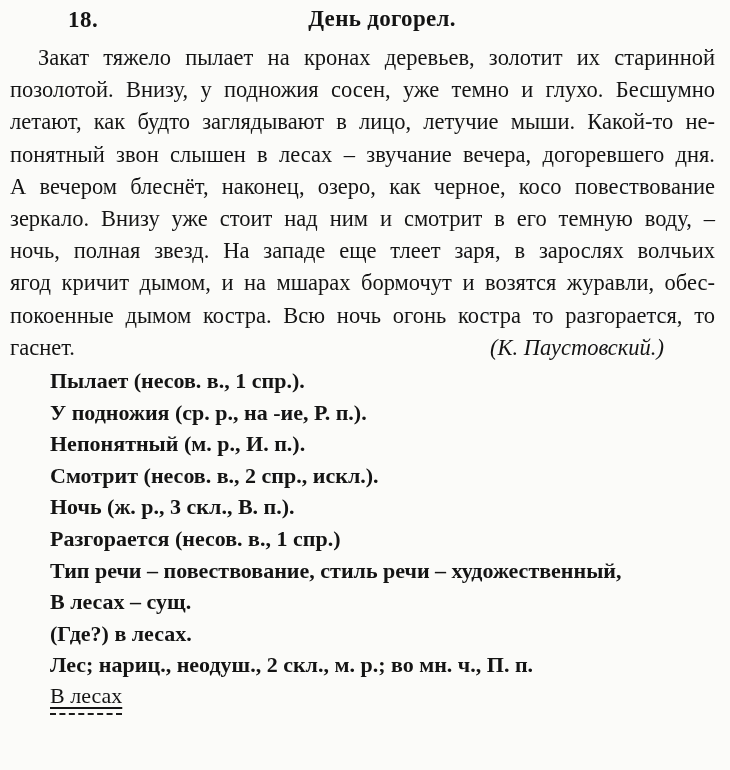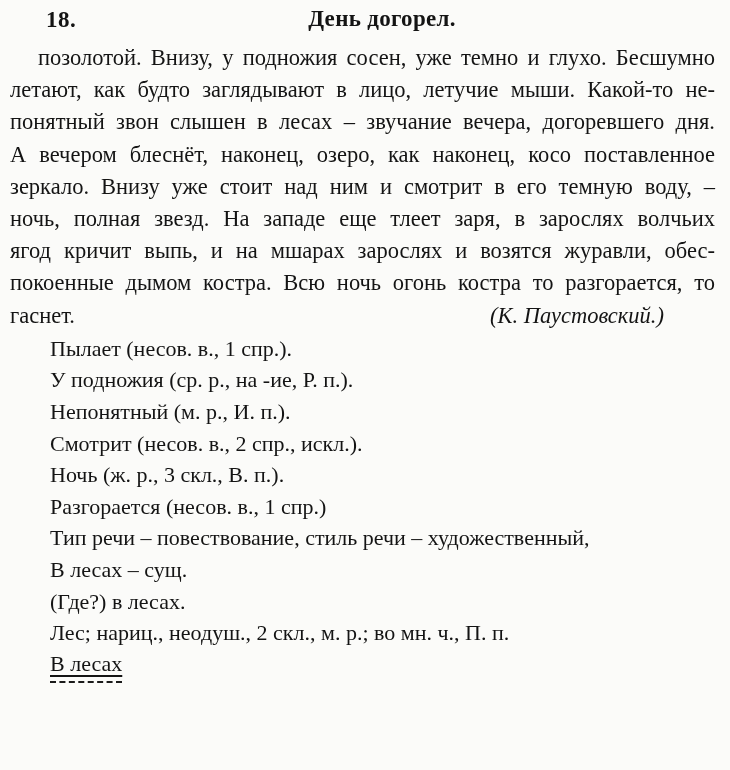--- a/index.html
+++ b/index.html
@@ -7,41 +7,41 @@
     width:730px;height:770px;
     background:#fbfbf9;
     font-family:"Liberation Serif", serif;
     color:#141414;
     overflow:hidden;
     position:relative;
     box-sizing:border-box;
   }
   .header{position:relative;padding-top:6px;height:34px;}
   .exnum{
-    position:absolute;left:46px;top:7px;
+    position:absolute;left:68px;top:7px;
     font-weight:700;font-size:23px;letter-spacing:.5px;text-align:right;
   }
   .title{
     text-align:center;font-size:23px;font-weight:700;
     padding-left:34px;letter-spacing:.3px;
   }
   .paragraph{margin:2px 15px 0 10px;}
   .para-line{
     font-size:22.5px;line-height:32.2px;
     text-align:justify;text-align-last:justify;
     white-space:nowrap;
   }
   .para-lines > .para-line:first-child{text-indent:28px;}
   .para-last{
     display:flex;justify-content:space-between;
     font-size:22.5px;line-height:32.2px;align-items:flex-end;
   }
   .attribution{margin-right:51px;font-style:italic;}
   .analysis{margin:1px 0 0 50px;}
-  .analysis-line{font-size:22px;line-height:31.6px;}
+  .analysis-line{font-size:22px;line-height:31.6px;font-weight:bold;}
   .analysis-underlined{margin-left:50px;font-size:22px;line-height:30px;}
   .underlined-word{
     display:inline-block;
     text-decoration:underline;
     text-decoration-thickness:1.5px;
     text-underline-offset:4px;
     border-bottom:2px dashed #1a1a1a;
     padding-bottom:2px;
   }
 </style>
@@ -50,27 +50,28 @@
 
 <div class="page">
 
   <div class="header">
     <span class="exnum">18.</span>
     <div class="title">День догорел.</div>
   </div>
 
   <div class="paragraph">
     <div class="para-lines">
+        <div class="para-line">Закат тяжело пылает на кронах деревьев, золотит их старинной</div>
         <div class="para-line">позолотой. Внизу, у подножия сосен, уже темно и глухо. Бесшумно</div>
         <div class="para-line">летают, как будто заглядывают в лицо, летучие мыши. Какой-то не-</div>
         <div class="para-line">понятный звон слышен в лесах – звучание вечера, догоревшего дня.</div>
-        <div class="para-line">А вечером блеснёт, наконец, озеро, как наконец, косо поставленное</div>
+        <div class="para-line">А вечером блеснёт, наконец, озеро, как черное, косо повествование</div>
         <div class="para-line">зеркало. Внизу уже стоит над ним и смотрит в его темную воду, –</div>
         <div class="para-line">ночь, полная звезд. На западе еще тлеет заря, в зарослях волчьих</div>
-        <div class="para-line">ягод кричит выпь, и на мшарах зарослях и возятся журавли, обес-</div>
+        <div class="para-line">ягод кричит дымом, и на мшарах бормочут и возятся журавли, обес-</div>
         <div class="para-line">покоенные дымом костра. Всю ночь огонь костра то разгорается, то</div>
       </div>
     <div class="para-last">
       <span>гаснет.</span>
       <span class="attribution">(К. Паустовский.)</span>
     </div>
   </div>
 
   <div class="analysis">
       <div class="analysis-line">Пылает (несов. в., 1 спр.).</div>

